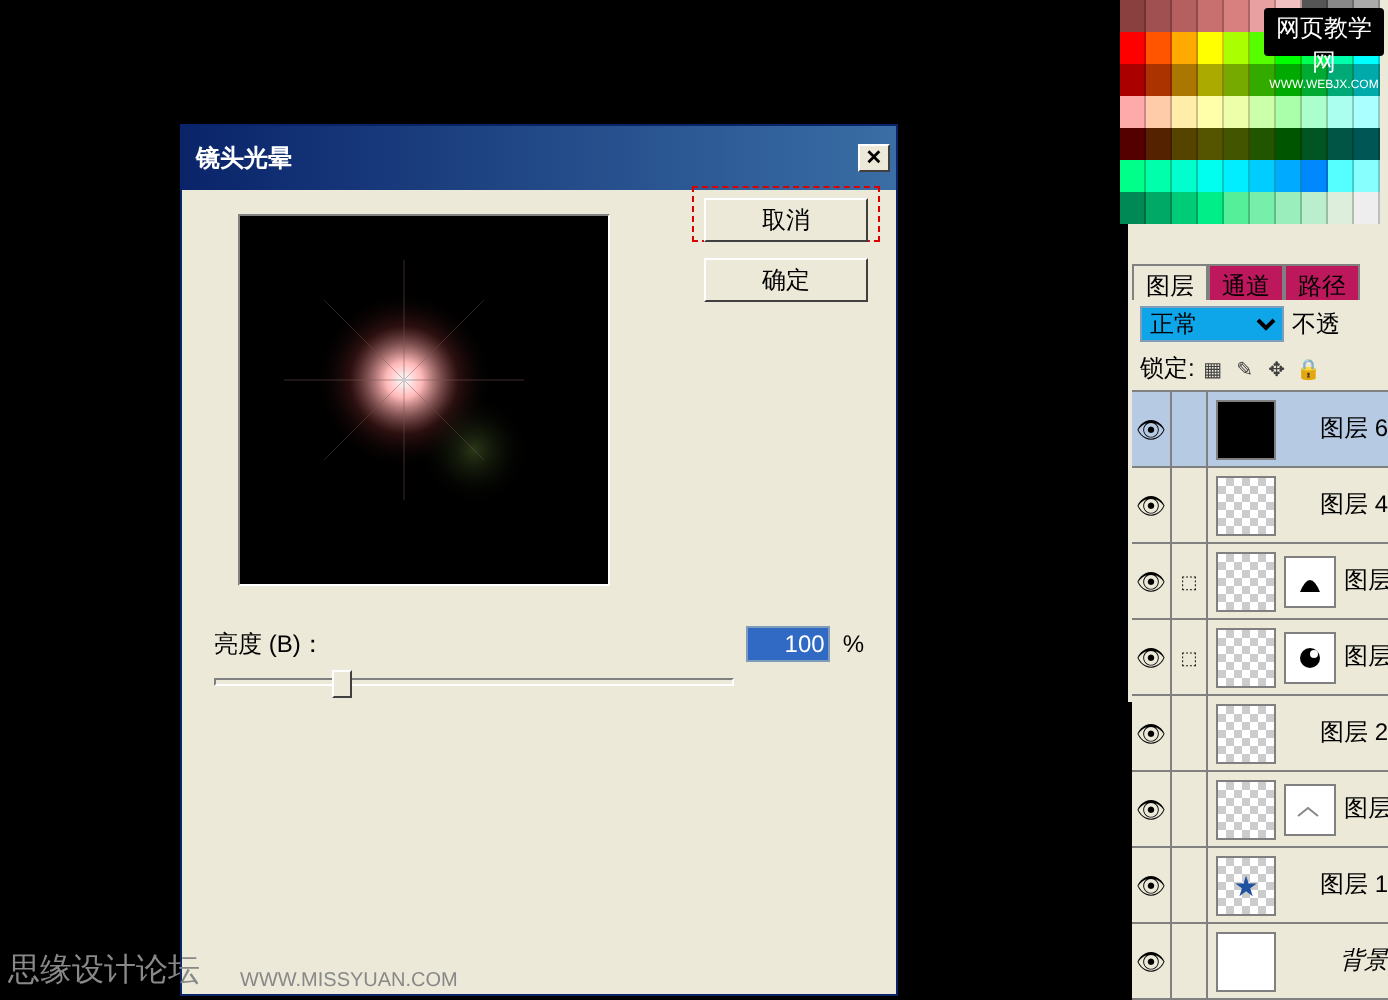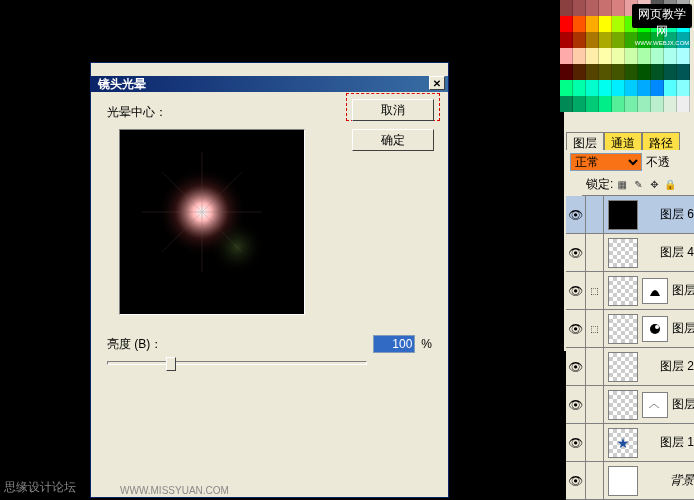--- a/index.html
+++ b/index.html
@@ -1,20 +1,20 @@
 <!DOCTYPE html>
 <html><head>
 <meta charset="utf-8">
 <style>
 * { margin: 0; padding: 0; box-sizing: border-box; font-family: "SimSun", "宋体", sans-serif; font-size: 12px; }
 body { width: 694px; height: 500px; background: #000; overflow: hidden; position: relative; }
 
 
 .dialog { position: absolute; left: 90px; top: 62px; width: 359px; height: 436px; background: #ece9d8; border: 1px solid #0a246a; }
-.title-bar { height: 16px; background: linear-gradient(to right, #0a246a, #3a6ea5); display: flex; align-items: flex-start; padding: 0 3px; margin-top: 13px; }
+.title-bar { height: 32px; background: linear-gradient(to right, #0a246a, #3a6ea5); display: flex; align-items: center; padding: 0 3px; }
 .title-text { color: #fff; font-weight: bold; flex: 1; padding-left: 4px; }
 .close-btn { width: 16px; height: 14px; background: #ece9d8; border: 1px solid #fff; border-right-color: #404040; border-bottom-color: #404040; display: flex; align-items: center; justify-content: center; cursor: pointer; font-family: Arial; font-weight: bold; font-size: 10px; }
 
 .dialog-body { padding: 12px 16px; }
 .label-row { margin-bottom: 8px; }
 .preview-box { width: 186px; height: 186px; background: #000; border: 1px solid #808080; border-right-color: #fff; border-bottom-color: #fff; position: relative; margin-left: 12px; }
 .flare { position: absolute; left: 50%; top: 50%; width: 140px; height: 140px; transform: translate(-50%, -50%); pointer-events: none; }
 
 .btn { width: 82px; height: 22px; background: #ece9d8; border: 1px solid #404040; border-top-color: #fff; border-left-color: #fff; cursor: pointer; display: block; margin-bottom: 8px; }
 .btn-col { position: absolute; right: 14px; top: 36px; }
@@ -34,50 +34,49 @@
 
 
 .right-area { position: absolute; right: 0; top: 0; width: 130px; height: 351px; background: #ece9d8; }
 .swatches { position: absolute; right: 0; top: 0; width: 134px; height: 116px; }
 .swatch-row { display: flex; }
 .swatch { width: 13px; height: 16px; border-right: 1px solid rgba(0,0,0,0.2); }
 .brand { position: absolute; right: 2px; top: 4px; width: 60px; height: 24px; background: #000; color: #fff; font-size: 9px; text-align: center; padding: 2px; border-radius: 2px; }
 
 .layers-panel { position: absolute; top: 132px; right: 0; width: 128px; background: #ece9d8; }
 .tabs { display: flex; height: 18px; }
-.tab { padding: 2px 6px; background: #fde047; border: 1px solid #808080; border-bottom: none; cursor: pointer; }
+.tab { padding: 2px 6px; background: #be185d; border: 1px solid #808080; border-bottom: none; cursor: pointer; }
 .tab.active { background: #ece9d8; }
 .blend-row { display: flex; align-items: center; padding: 3px 4px; gap: 4px; }
-.blend-select { width: 72px; height: 18px; border: 1px solid #7f9db9; background: #f97316; }
-.lock-row { display: flex; align-items: center; padding: 2px 4px; gap: 2px; border-bottom: 1px solid #808080; margin-left: 16px; }
+.blend-select { width: 72px; height: 18px; border: 1px solid #7f9db9; background: #0ea5e9; }
+.lock-row { display: flex; align-items: center; padding: 2px 4px; gap: 2px; border-bottom: 1px solid #808080; }
 .lock-icon { width: 14px; height: 14px; display: inline-flex; align-items: center; justify-content: center; font-size: 10px; color: #404040; }
 
 .layer-row { display: flex; align-items: center; height: 38px; border-bottom: 1px solid #808080; background: #ece9d8; }
 .layer-row.selected { background: #b6cae4; }
 .eye-col { width: 20px; display: flex; align-items: center; justify-content: center; border-right: 1px solid #808080; height: 100%; }
 .link-col { width: 18px; border-right: 1px solid #808080; height: 100%; display:flex; align-items:center; justify-content:center;}
 .thumb { width: 30px; height: 30px; border: 1px solid #808080; margin: 0 4px; background: #fff; display: flex; align-items: center; justify-content: center; }
 .thumb.black { background: #000; }
 .thumb.checker { background-image: linear-gradient(45deg,#ccc 25%,transparent 25%),linear-gradient(-45deg,#ccc 25%,transparent 25%),linear-gradient(45deg,transparent 75%,#ccc 75%),linear-gradient(-45deg,transparent 75%,#ccc 75%); background-size: 8px 8px; background-position: 0 0,0 4px,4px -4px,-4px 0; }
 .layer-name { flex: 1; padding-left: 2px; white-space: nowrap; overflow: hidden; text-align: right; }
 .mask-thumb { width: 26px; height: 26px; background: #fff; border: 1px solid #808080; margin-right: 2px; display:flex; align-items:center; justify-content:center; }
 
-.watermark { position: absolute; left: 4px; bottom: 4px; color: #888; font-size: 12px; }
+.watermark { position: absolute; left: 4px; bottom: 4px; color: #888; font-size: 16px; }
 .watermark2 { position: absolute; left: 120px; bottom: 4px; color: #888; font-size: 10px; }
 </style>
 </head>
 <body>
 
 <div class="dialog">
   <div class="title-bar">
     <span class="title-text">镜头光晕</span>
     <div class="close-btn">✕</div>
   </div>
   <div class="dialog-body">
-    <div class="label-row">光晕中心：</div>
     <div class="preview-box">
       <svg class="flare" viewBox="0 0 140 140">
         <defs>
           <radialGradient id="g1">
               <stop offset="0%" stop-color="#fff"></stop>
               <stop offset="20%" stop-color="#ffb8b8"></stop>
               <stop offset="60%" stop-color="#4a1a1a" stop-opacity="0.6"></stop>
               <stop offset="100%" stop-color="#000" stop-opacity="0"></stop>
             </radialGradient>
           <radialGradient id="g2">

